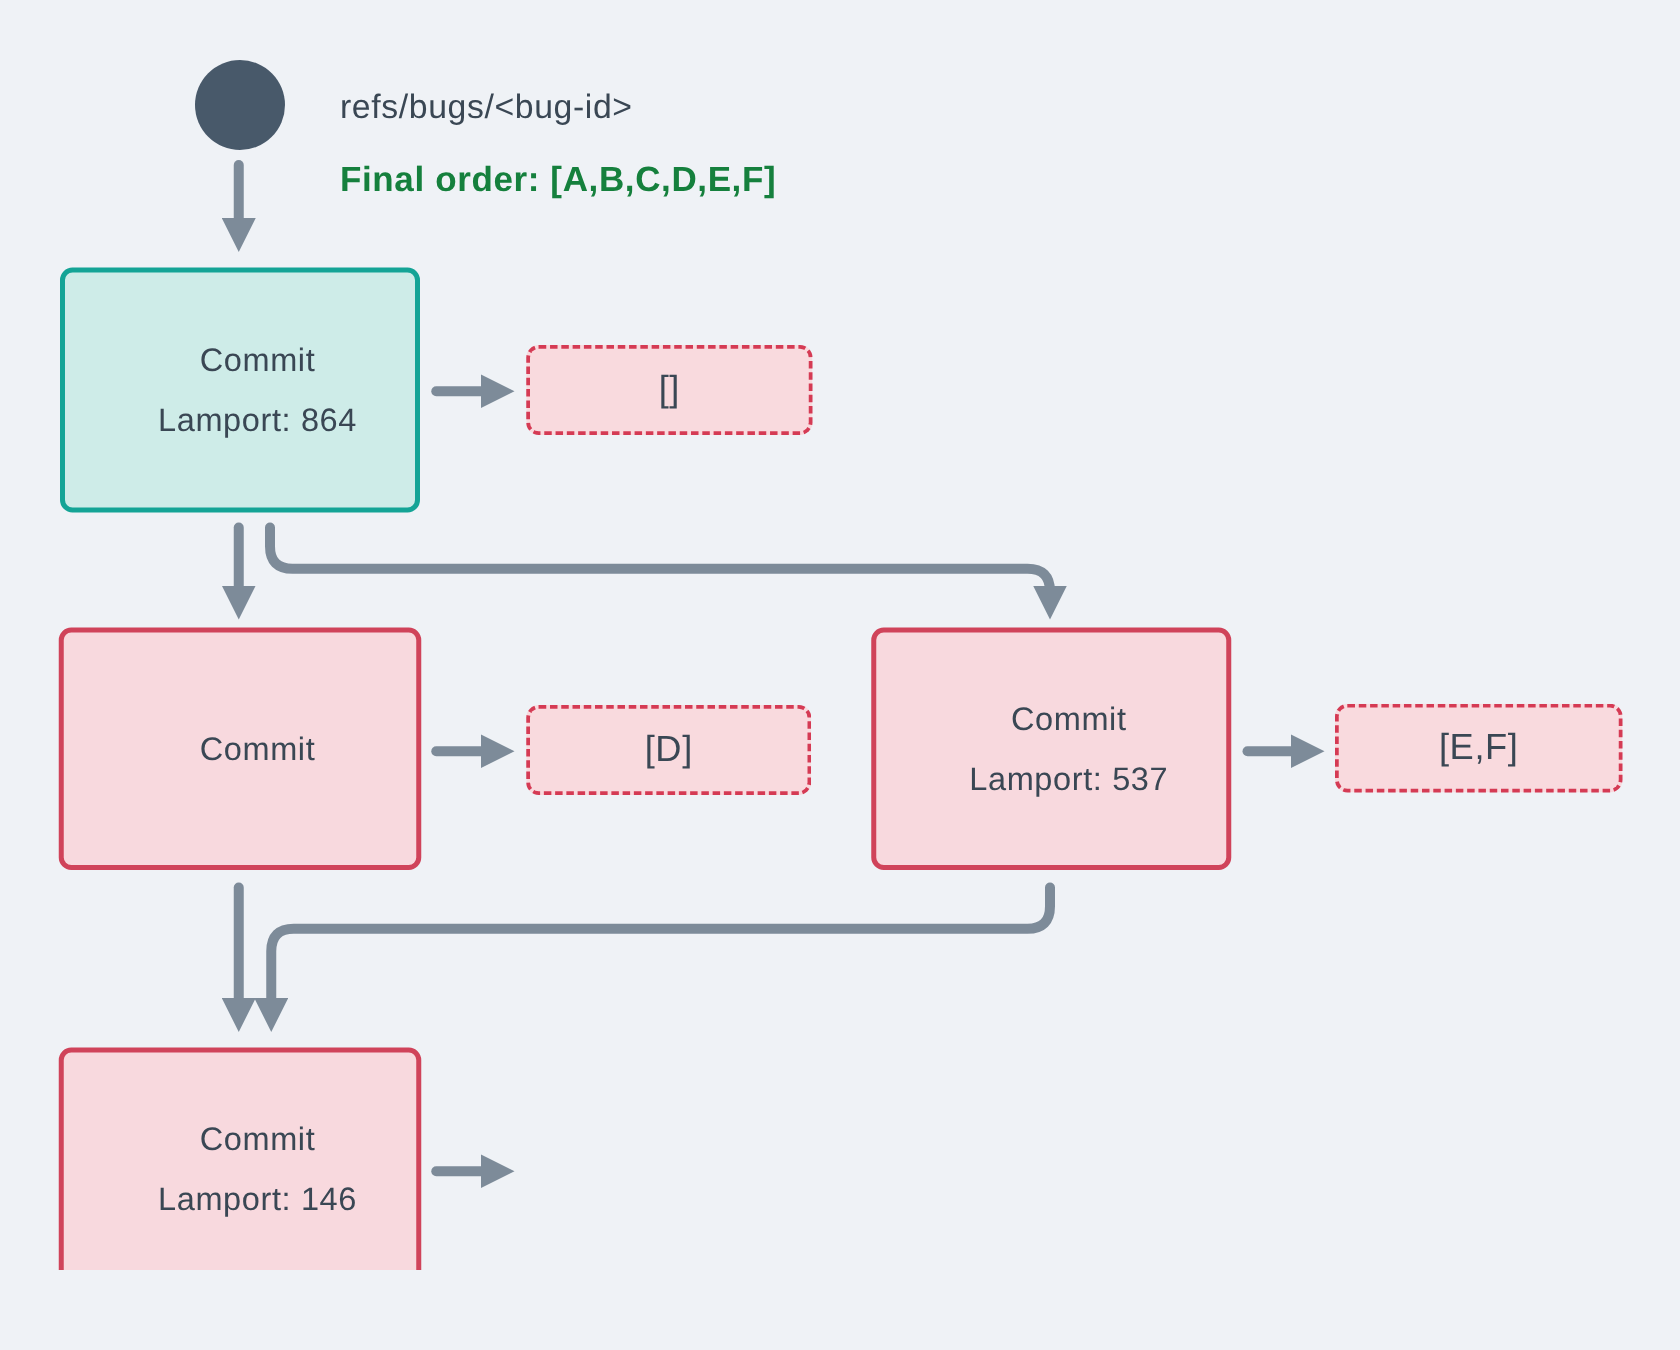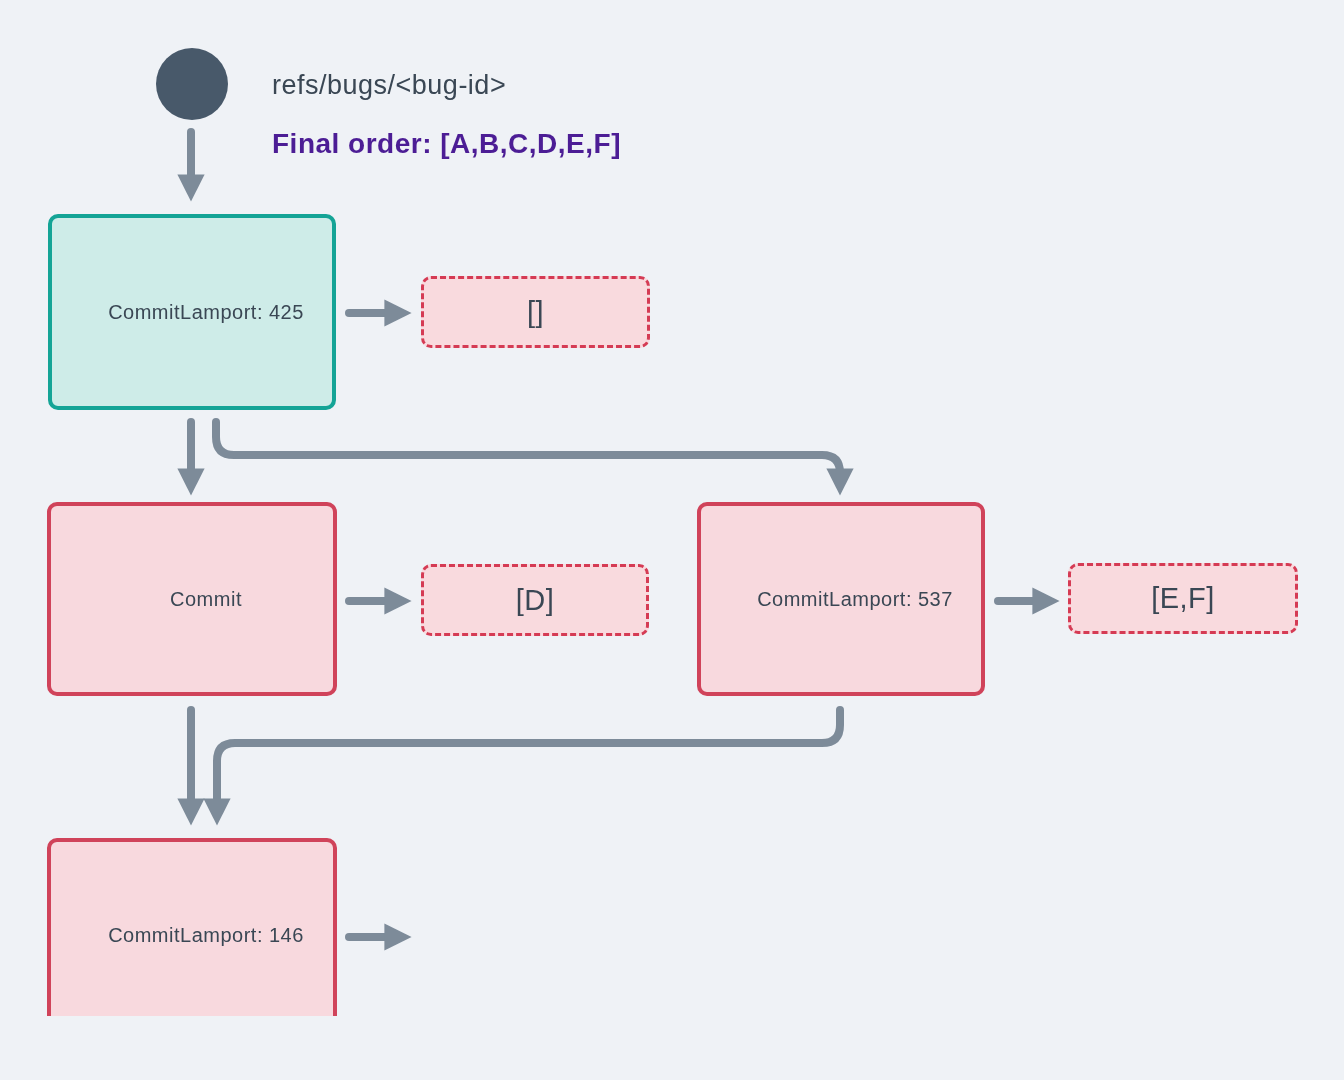--- a/index.html
+++ b/index.html
@@ -33,33 +33,34 @@
     font-size: 27px;
     color: #3a4754;
     letter-spacing: 0.5px;
     white-space: nowrap;
   }
   .final-order {
     position: absolute;
     left: 272px; top: 128px;
     font-size: 28px;
     font-weight: 700;
-    color: #4c1d95;
+    color: #15803d;
     letter-spacing: 0.5px;
     white-space: nowrap;
   }
   .commit-box {
     position: absolute;
     box-sizing: border-box;
     border-radius: 10px;
     display: flex;
+    flex-direction: column;
     align-items: center;
     justify-content: center;
     text-align: center;
-    font-size: 20px;
+    font-size: 26px;
     line-height: 48px;
     color: #3a4754;
     letter-spacing: 0.5px;
     padding-left: 28px;
   }
   .commit-box.head {
     background: #ceece8;
     border: 4px solid #14a496;
   }
   .commit-box.normal {
@@ -113,21 +114,21 @@
   </svg>
 
   <div class="ref-circle"></div>
 
   <div class="ref-label">refs/bugs/&lt;bug-id&gt;</div>
 
   <div class="final-order">Final order: [A,B,C,D,E,F]</div>
 
   <div class="commit-box head box-864">
     <div>Commit</div>
-    <div>Lamport: 425</div>
+    <div>Lamport: 864</div>
   </div>
   <div class="payload-box payload-empty">
     <span>[]</span>
   </div>
 
   <div class="commit-box normal box-246">
     <div>Commit</div>
   </div>
   <div class="payload-box payload-d">
     <span>[D]</span>

